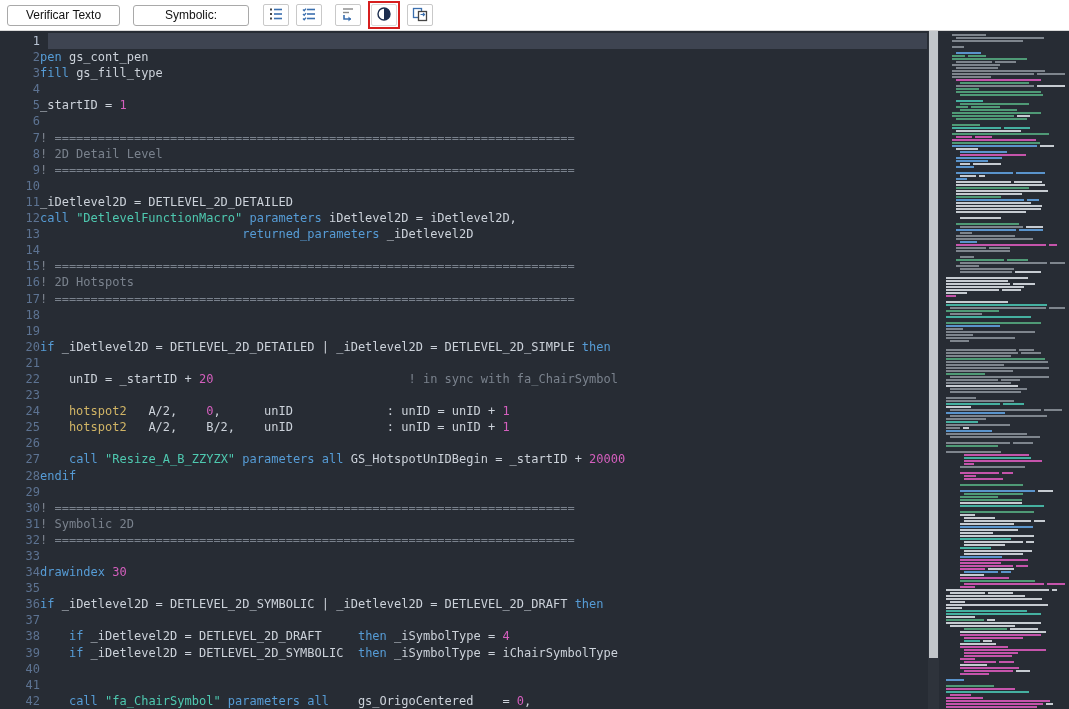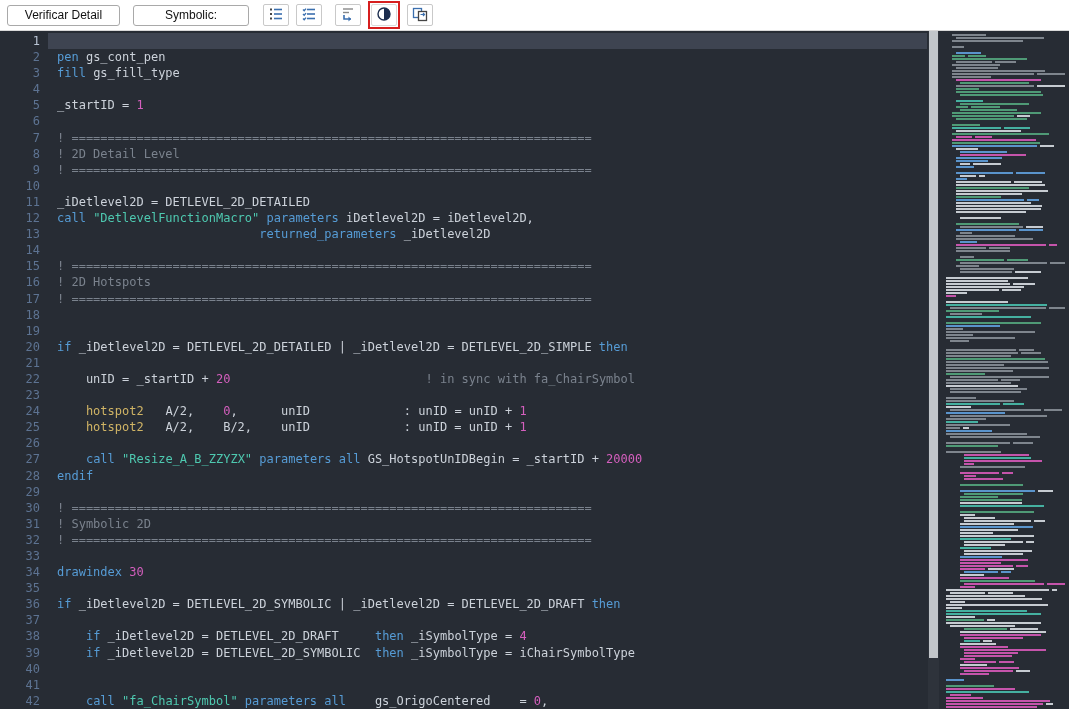--- a/index.html
+++ b/index.html
@@ -26,41 +26,41 @@
 
   
   .editor{position:absolute;top:31px;left:0;right:0;bottom:0;background:var(--bg);
     font-family:"DejaVu Sans Mono","Liberation Mono",monospace;font-size:12px;line-height:16.1px;}
   .code-area{position:absolute;top:0;left:0;right:142px;bottom:0;padding-top:2px;
     overflow:hidden;white-space:pre;}
   .line{display:flex;height:16.1px;}
   .line.current{background:linear-gradient(90deg,transparent 48px,var(--sel) 48px);}
   .line .gutter{flex:0 0 40px;text-align:right;color:var(--gutter);}
   .line.current .gutter{color:#b9c4d4;}
-  .line .code{margin-left:17px;white-space:pre;}
+  .line .code{white-space:pre;}
   .tk-k{color:var(--kw);} .tk-p{color:var(--plain);} .tk-s{color:var(--str);}
   .tk-c{color:var(--com);} .tk-n{color:var(--num);} .tk-f{color:var(--func);}
 
   
   .scrollbar{position:absolute;top:0;right:130px;width:11px;bottom:0;background:#2e333b;}
   .thumb{position:absolute;top:0;left:1px;right:1px;height:92.5%;background:var(--scroll);}
 
   
   .minimap{position:absolute;top:0;right:0;width:130px;bottom:0;
     padding:3px 4px 0 7px;box-sizing:border-box;overflow:hidden;}
   .mm-row{height:2px;margin-bottom:1px;display:flex;}
   .mm-row span{height:2px;display:block;}
 </style>
 </head>
 <body>
 
 <div class="app">
 
   <div class="toolbar">
-    <button class="tb-btn verify">Verificar Detail</button>
+    <button class="tb-btn verify">Verificar Texto</button>
     <button class="tb-btn combo">Symbolic:</button>
 
     <button class="icon-btn">
       <span>
         <svg width="16" height="16" viewBox="0 0 16 16">
           <g stroke="#3b6fae" stroke-width="1.6">
             <line x1="6" y1="3.5" x2="14" y2="3.5"></line>
               <line x1="6" y1="8" x2="14" y2="8"></line>
               <line x1="6" y1="12.5" x2="14" y2="12.5"></line>
           </g>

